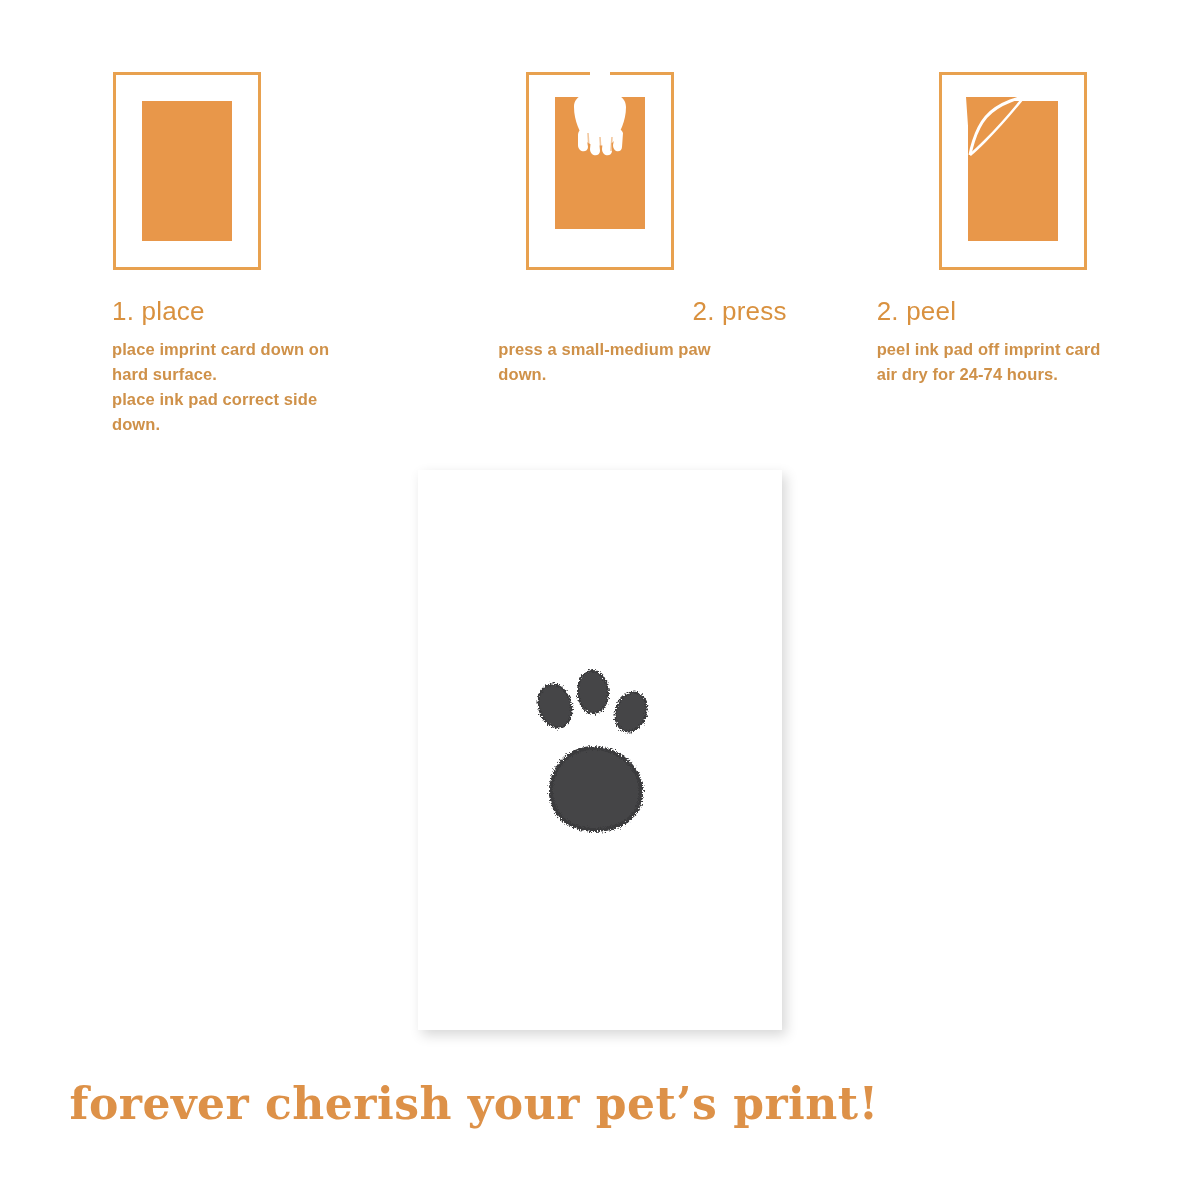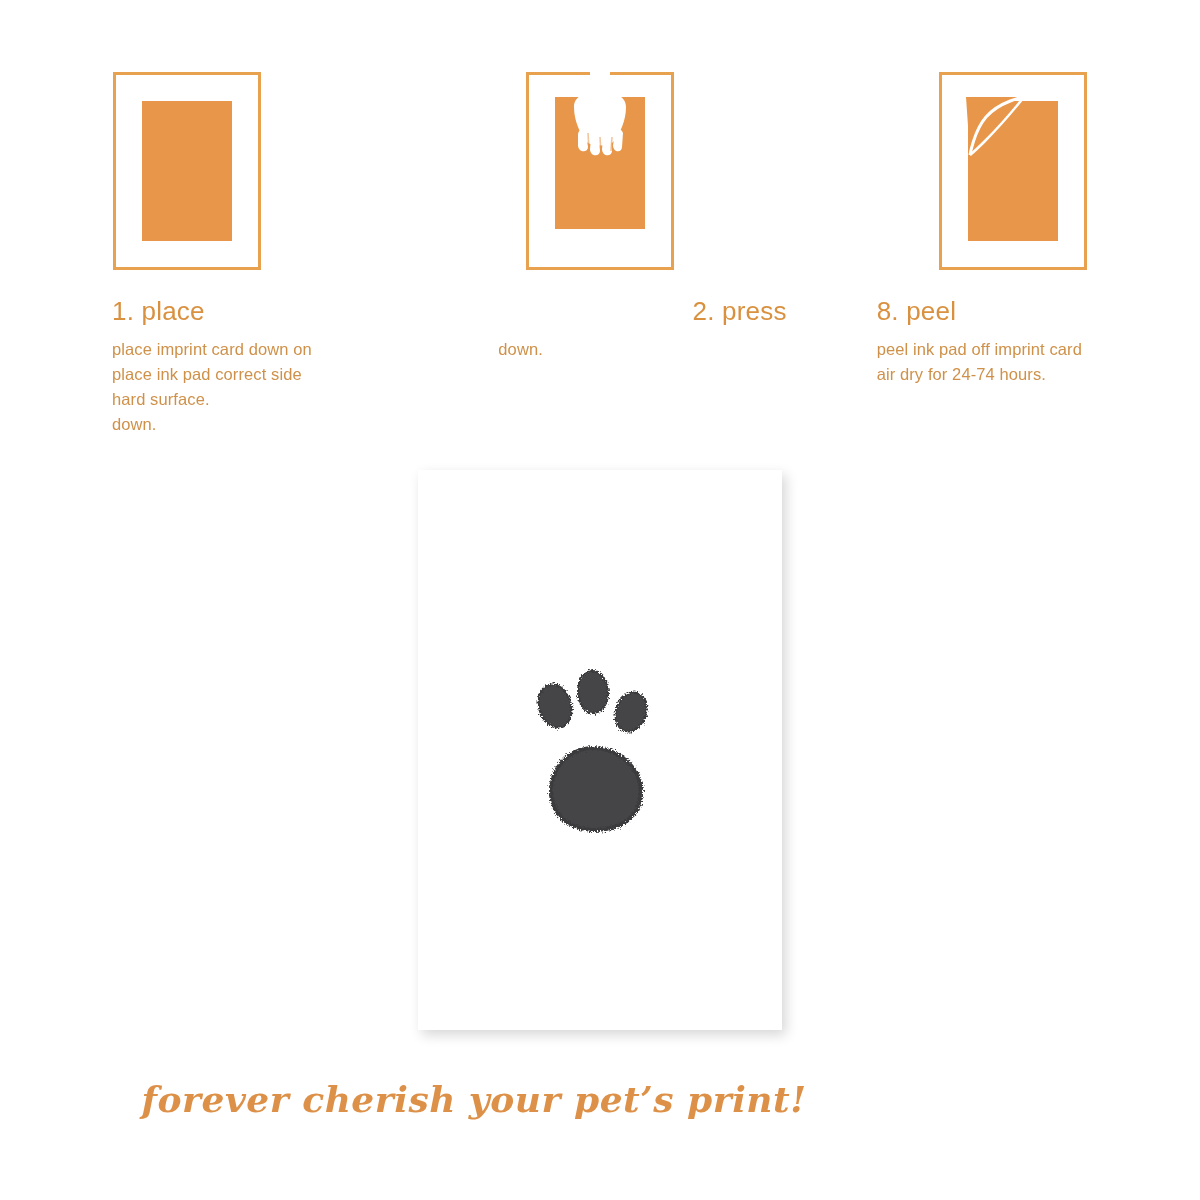--- a/index.html
+++ b/index.html
@@ -90,20 +90,21 @@
     margin: 26px 0 10px 0;
     padding-left: 112px;
     letter-spacing: 0.2px;
   }
   .step:nth-child(2) .step-title { padding-left: 85px; text-align: right; }
   .step:nth-child(3) .step-title { padding-left: 50px; }
 
   .step-lines {
     padding-left: 112px;
     padding-right: 20px;
+    font-weight: bold;
   }
   .step:nth-child(2) .step-lines { padding-left: 85px; }
   .step:nth-child(3) .step-lines { padding-left: 50px; }
 
   .step-line {
     font-size: 16.5px;
     line-height: 25px;
     color: #cf9149;
     letter-spacing: 0.1px;
   }
@@ -127,43 +128,42 @@
     height: 200px;
   }
 
   .tagline {
     position: absolute;
     left: 0;
     top: 1078px;
     width: 948px;
     text-align: center;
     font-family: "DejaVu Serif", serif;
-    font-style: italic;
-    font-size: 36px;
+    font-size: 44px;
     font-weight: bold;
     color: #dd9148;
     letter-spacing: 0.5px;
   }
 </style>
 </head>
 <body>
 
 <div class="steps">
 
   <div class="step">
     <div class="icon-wrap">
       <div class="card-frame">
         <div class="inner-fill"></div>
       </div>
     </div>
     <div class="step-title">1. place</div>
     <div class="step-lines">
       <div class="step-line">place imprint card down on</div>
+      <div class="step-line">hard surface.</div>
       <div class="step-line">place ink pad correct side</div>
-      <div class="step-line">hard surface.</div>
       <div class="step-line">down.</div>
     </div>
   </div>
 
   <div class="step">
     <div class="icon-wrap">
       <div class="card-frame press">
         <div class="inner-fill"></div>
         <svg class="paw-hand" viewBox="0 0 72 130">
 
@@ -178,36 +178,37 @@
           <path d="M27,102 C27,96 33,94 35,100 L36,114 C36,120 26,120 26,112 Z" fill="#ffffff"></path>
           <path d="M39,102 C39,96 45,94 47,100 L48,114 C48,120 38,120 38,112 Z" fill="#ffffff"></path>
           <path d="M51,98 C51,92 57,90 59,96 L58,110 C58,116 49,116 49,108 Z" fill="#ffffff"></path>
 
           <path d="M24,96 L25,112 M36,100 L37,116 M48,100 L47,114" stroke="#e8974a" stroke-width="1.6" fill="none" opacity="0.55"></path>
         </svg>
       </div>
     </div>
     <div class="step-title">2. press</div>
     <div class="step-lines">
+      <div class="step-line">press a small-medium paw</div>
       <div class="step-line">down.</div>
     </div>
   </div>
 
   <div class="step">
     <div class="icon-wrap">
       <div class="card-frame">
         <div class="inner-fill"></div>
         <svg class="peel-corner" viewBox="0 0 60 62">
           <path d="M0,0 L58,0 C58,0 34,4 20,20 C8,34 4,58 4,58 Z" fill="#e8974a"></path>
           <path d="M58,0 C58,0 34,4 20,20 C8,34 4,58 4,58" fill="none" stroke="#ffffff" stroke-width="3"></path>
           <path d="M4,58 C4,58 26,40 58,0" fill="none" stroke="#ffffff" stroke-width="2.5"></path>
         </svg>
       </div>
     </div>
-    <div class="step-title">8. peel</div>
+    <div class="step-title">2. peel</div>
     <div class="step-lines">
       <div class="step-line">peel ink pad off imprint card</div>
       <div class="step-line">air dry for 24-74 hours.</div>
     </div>
   </div>
 
 </div>
 
 <div class="print-card">
   <svg class="paw-print" viewBox="0 0 170 200">

